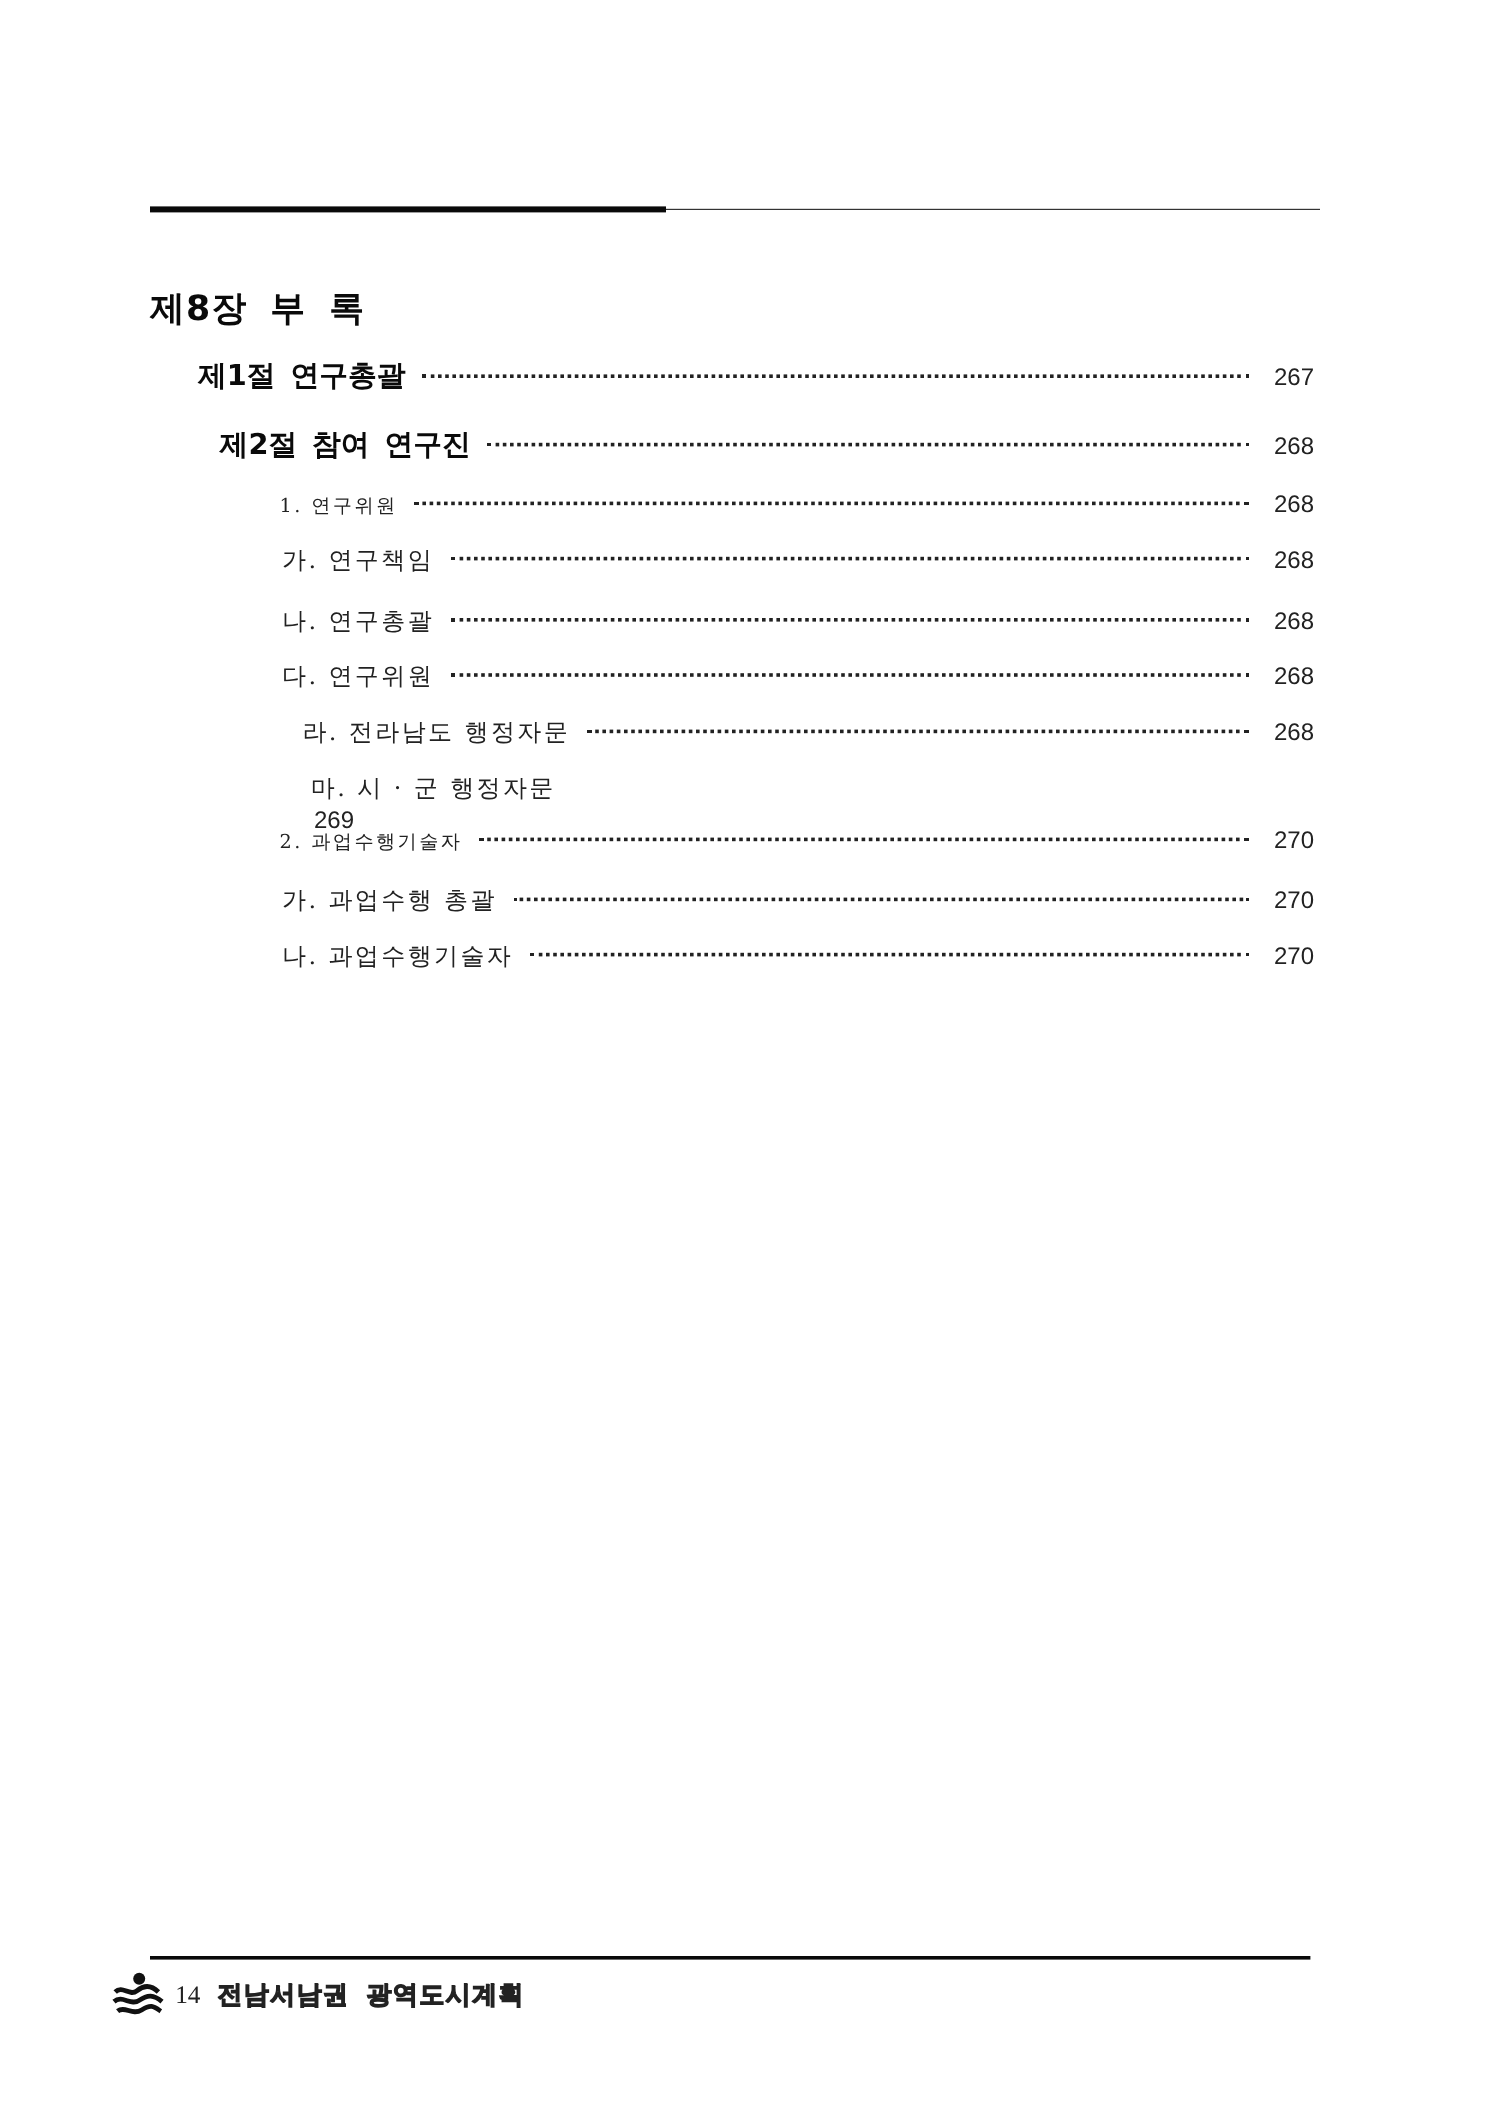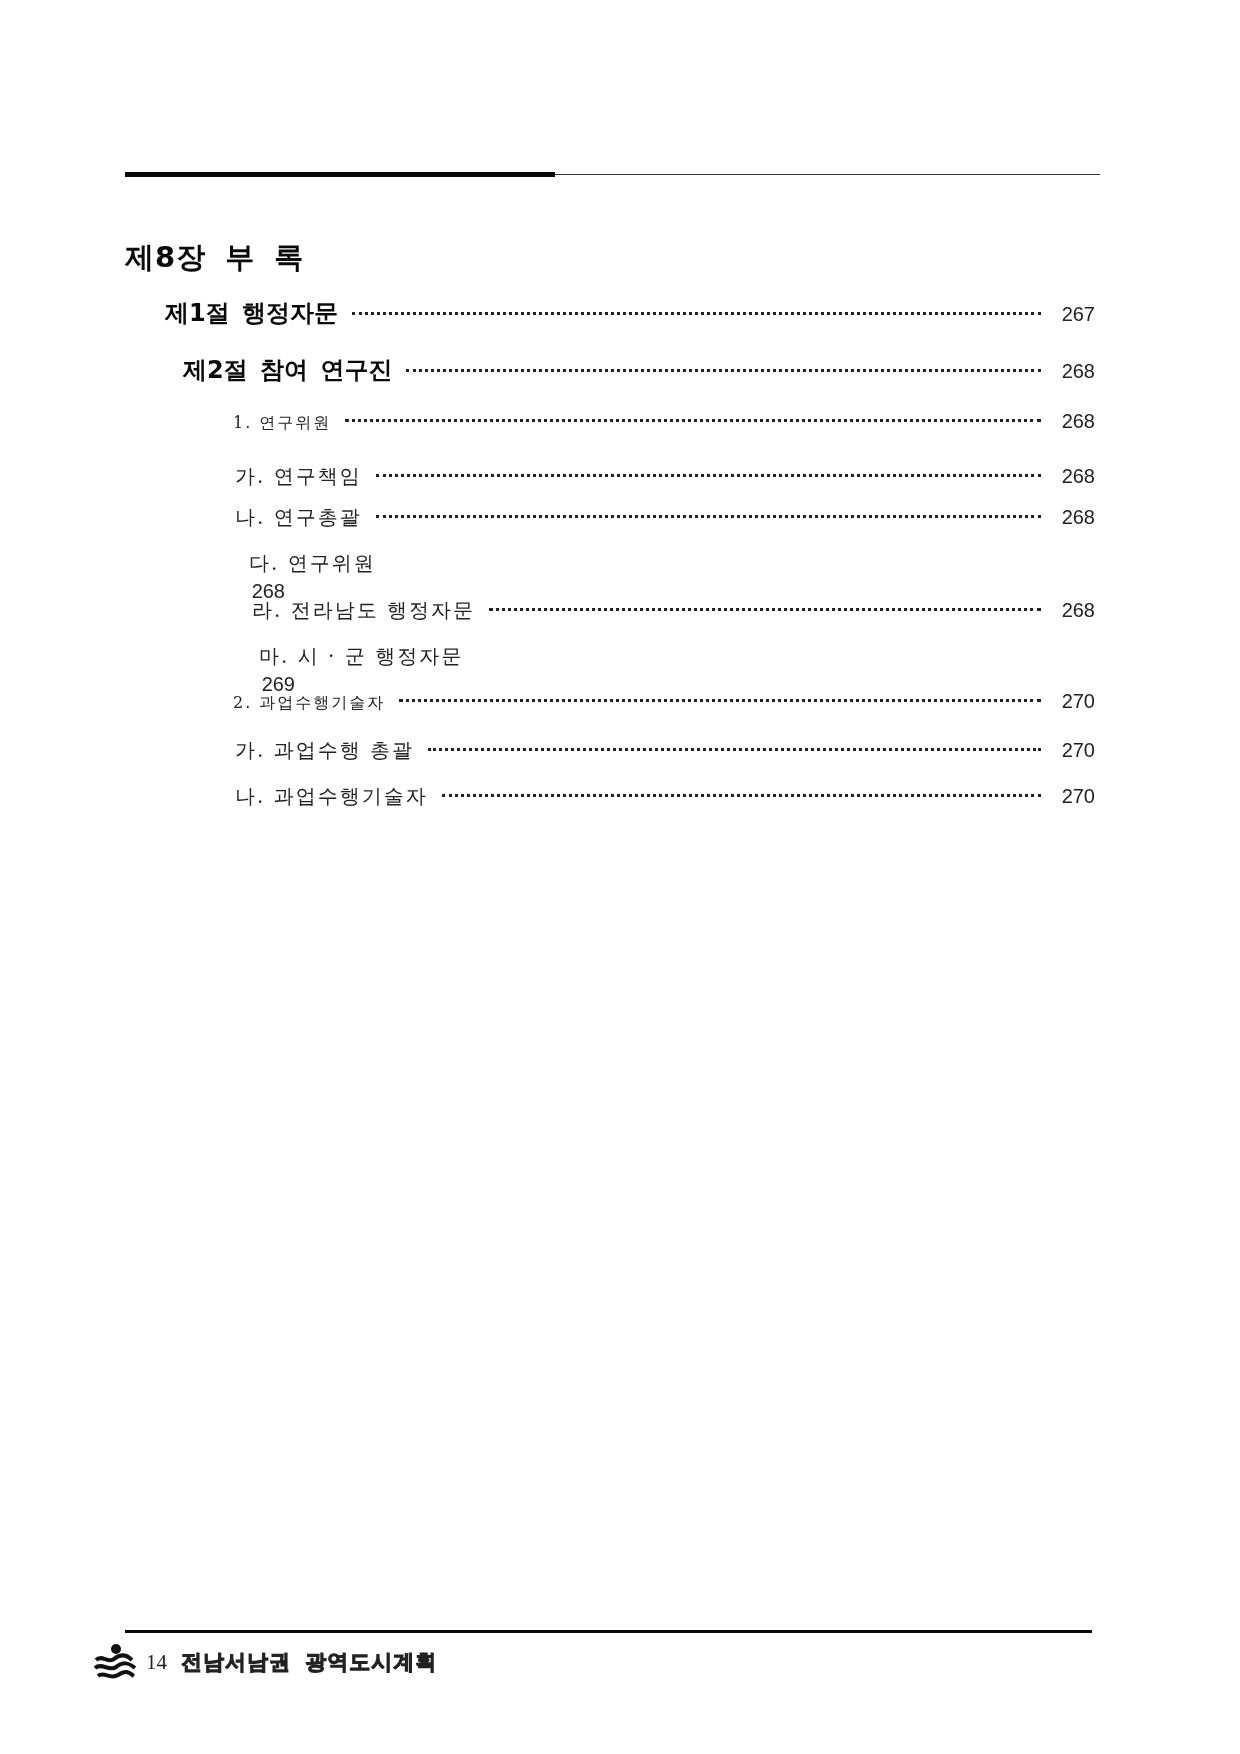--- a/index.html
+++ b/index.html
@@ -134,45 +134,45 @@
 </head>
 <body>
 
 <div class="top-rule-thick"></div>
 <div class="top-rule-thin"></div>
 
 <div class="chapter-title">제8장 부 록</div>
 
 <div class="toc">
   <div class="toc-row lvl-section" style="left:165px; top:297px;">
-    <span class="label">제1절 행정자문</span>
+    <span class="label">제1절 연구총괄</span>
     <span class="leader"></span>
     <span class="page">267</span>
   </div>
   <div class="toc-row lvl-section" style="left:183px; top:354px;">
     <span class="label">제2절 참여 연구진</span>
     <span class="leader"></span>
     <span class="page">268</span>
   </div>
   <div class="toc-row lvl-item" style="left:205px; top:410px;">
     <span class="label">1. 연구위원</span>
     <span class="leader"></span>
     <span class="page">268</span>
   </div>
-  <div class="toc-row lvl-sub" style="left:235px; top:463px;">
+  <div class="toc-row lvl-sub" style="left:235px; top:453px;">
     <span class="label">가. 연구책임</span>
     <span class="leader"></span>
     <span class="page">268</span>
   </div>
   <div class="toc-row lvl-sub" style="left:235px; top:504px;">
     <span class="label">나. 연구총괄</span>
     <span class="leader"></span>
     <span class="page">268</span>
   </div>
-  <div class="toc-row lvl-sub" style="left:235px; top:550px;flex-direction:column;">
+  <div class="toc-row lvl-sub" style="left:235px; top:550px;">
     <span class="label">다. 연구위원</span>
     <span class="leader"></span>
     <span class="page">268</span>
   </div>
   <div class="toc-row lvl-sub" style="left:252px; top:597px;">
     <span class="label">라. 전라남도 행정자문</span>
     <span class="leader"></span>
     <span class="page">268</span>
   </div>
   <div class="toc-row lvl-sub" style="left:235px; top:643px;flex-direction:column;">

